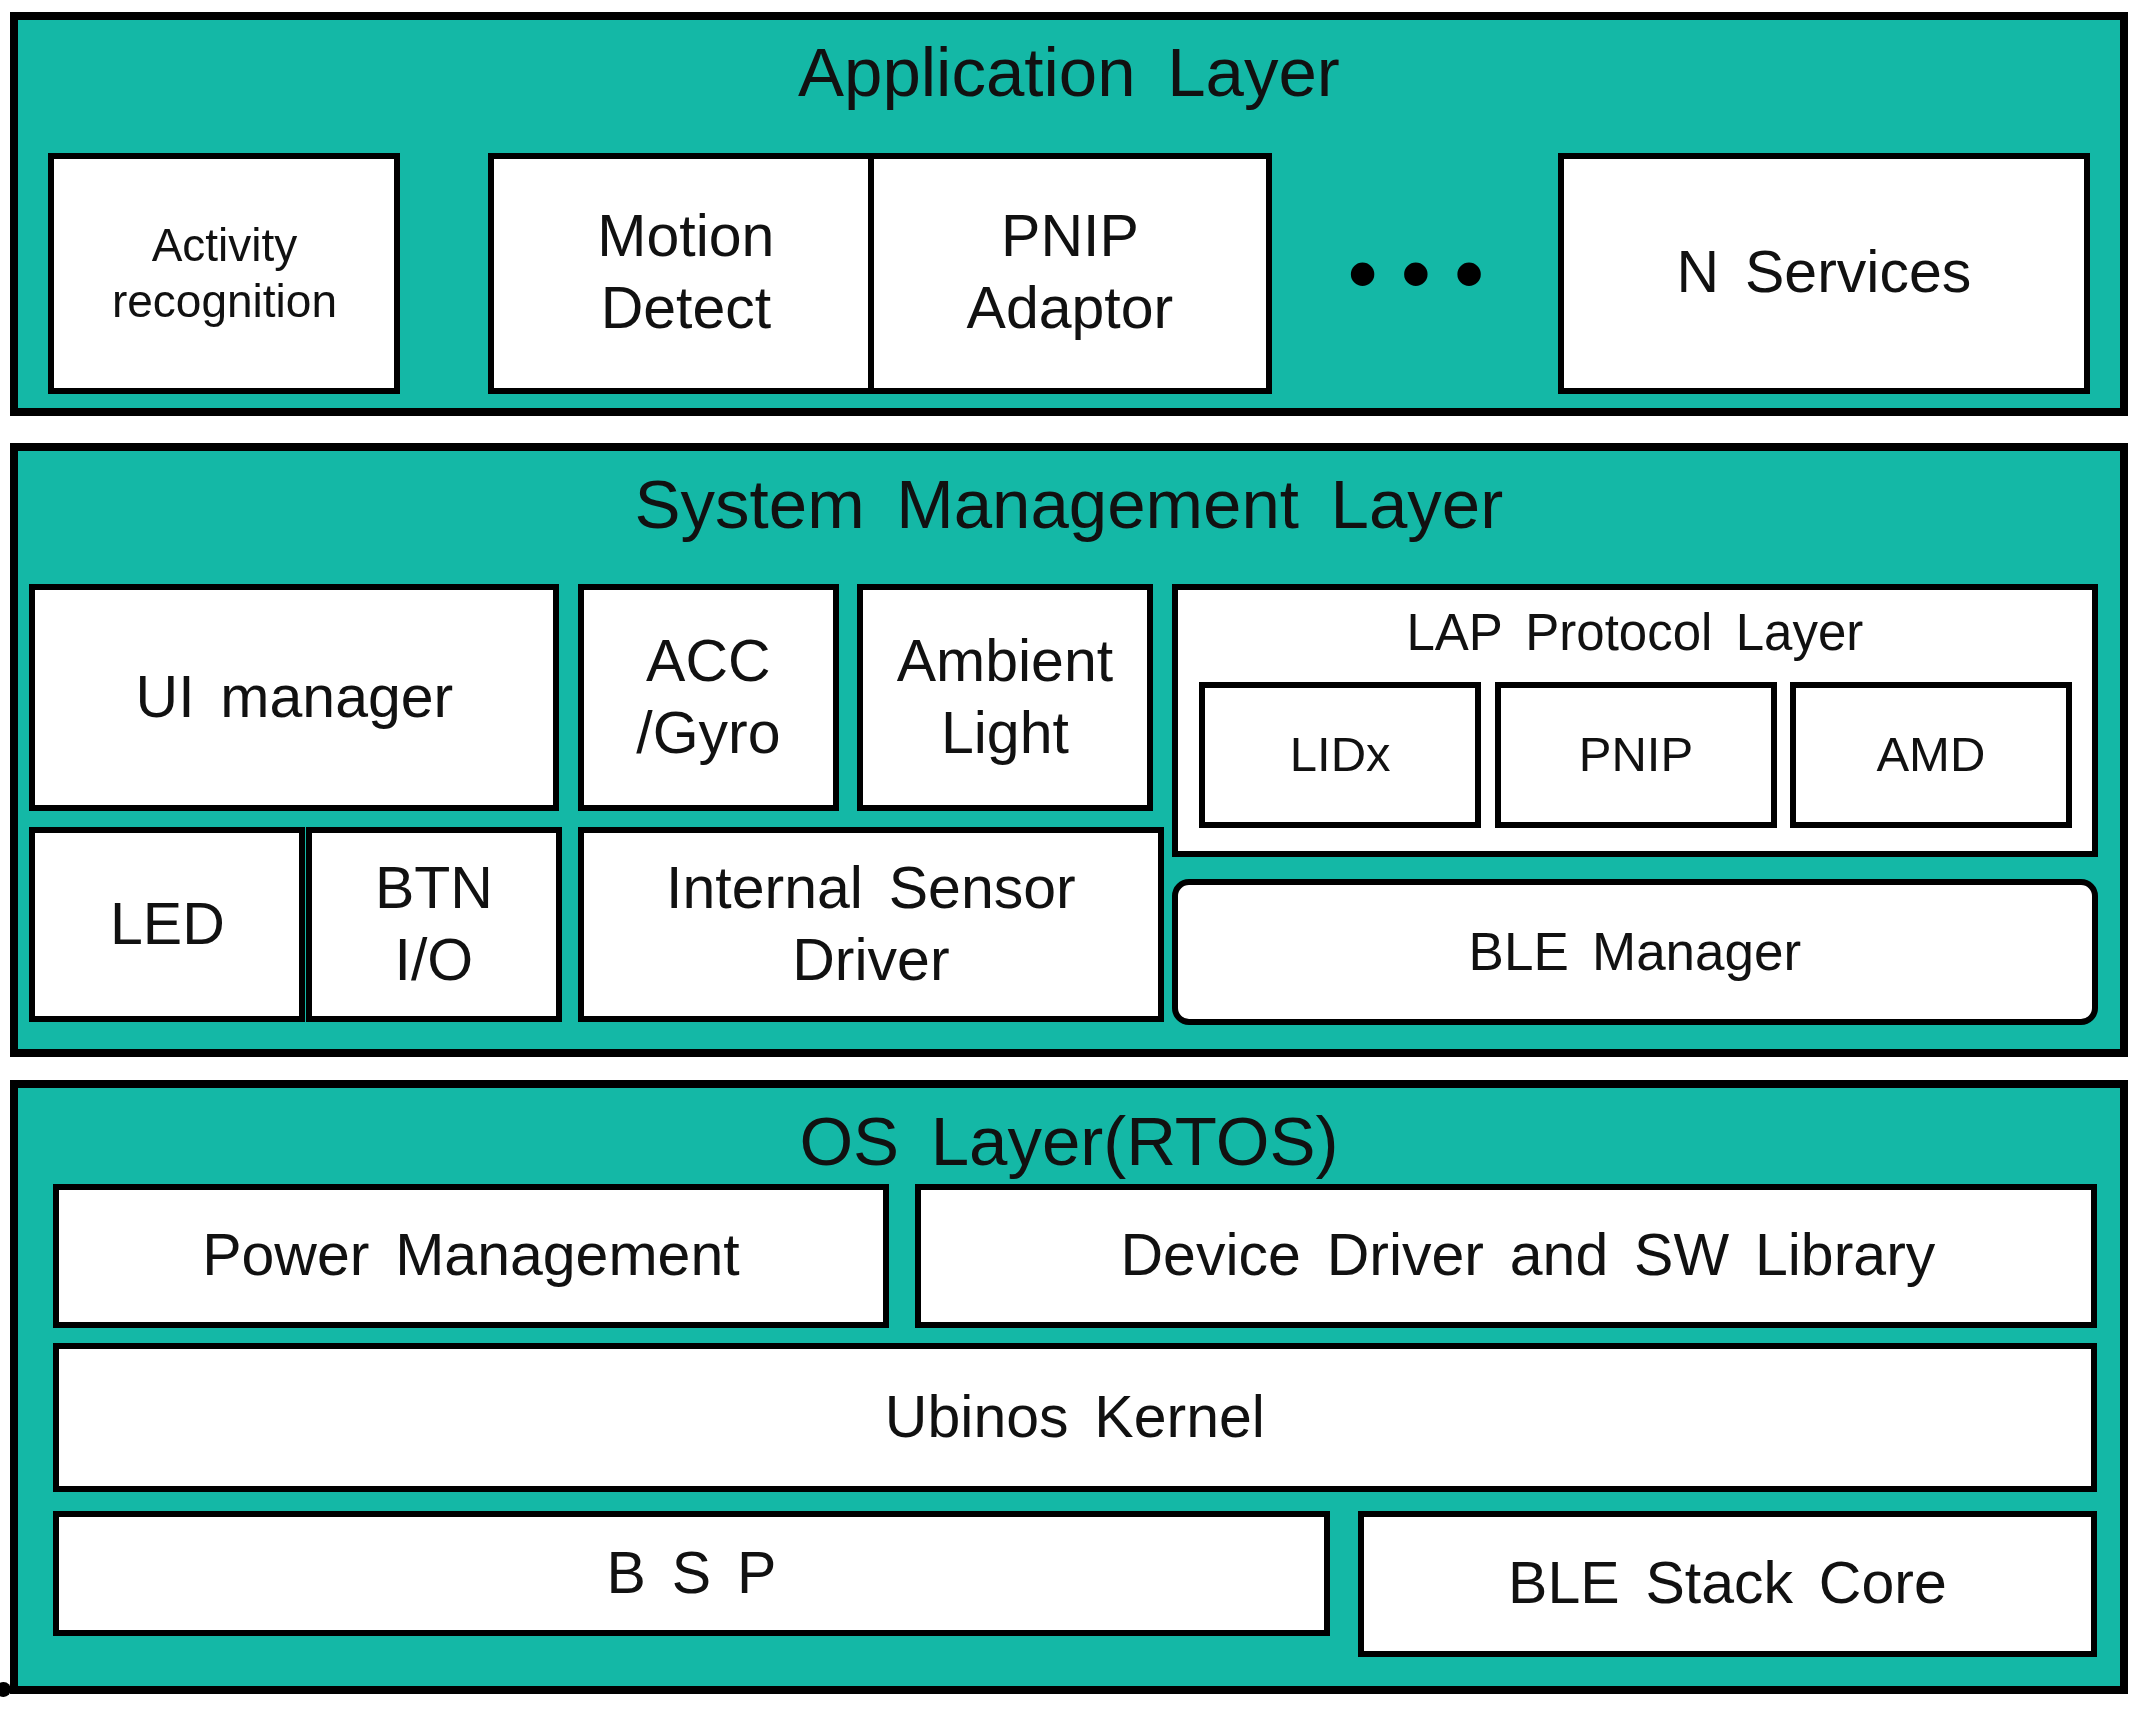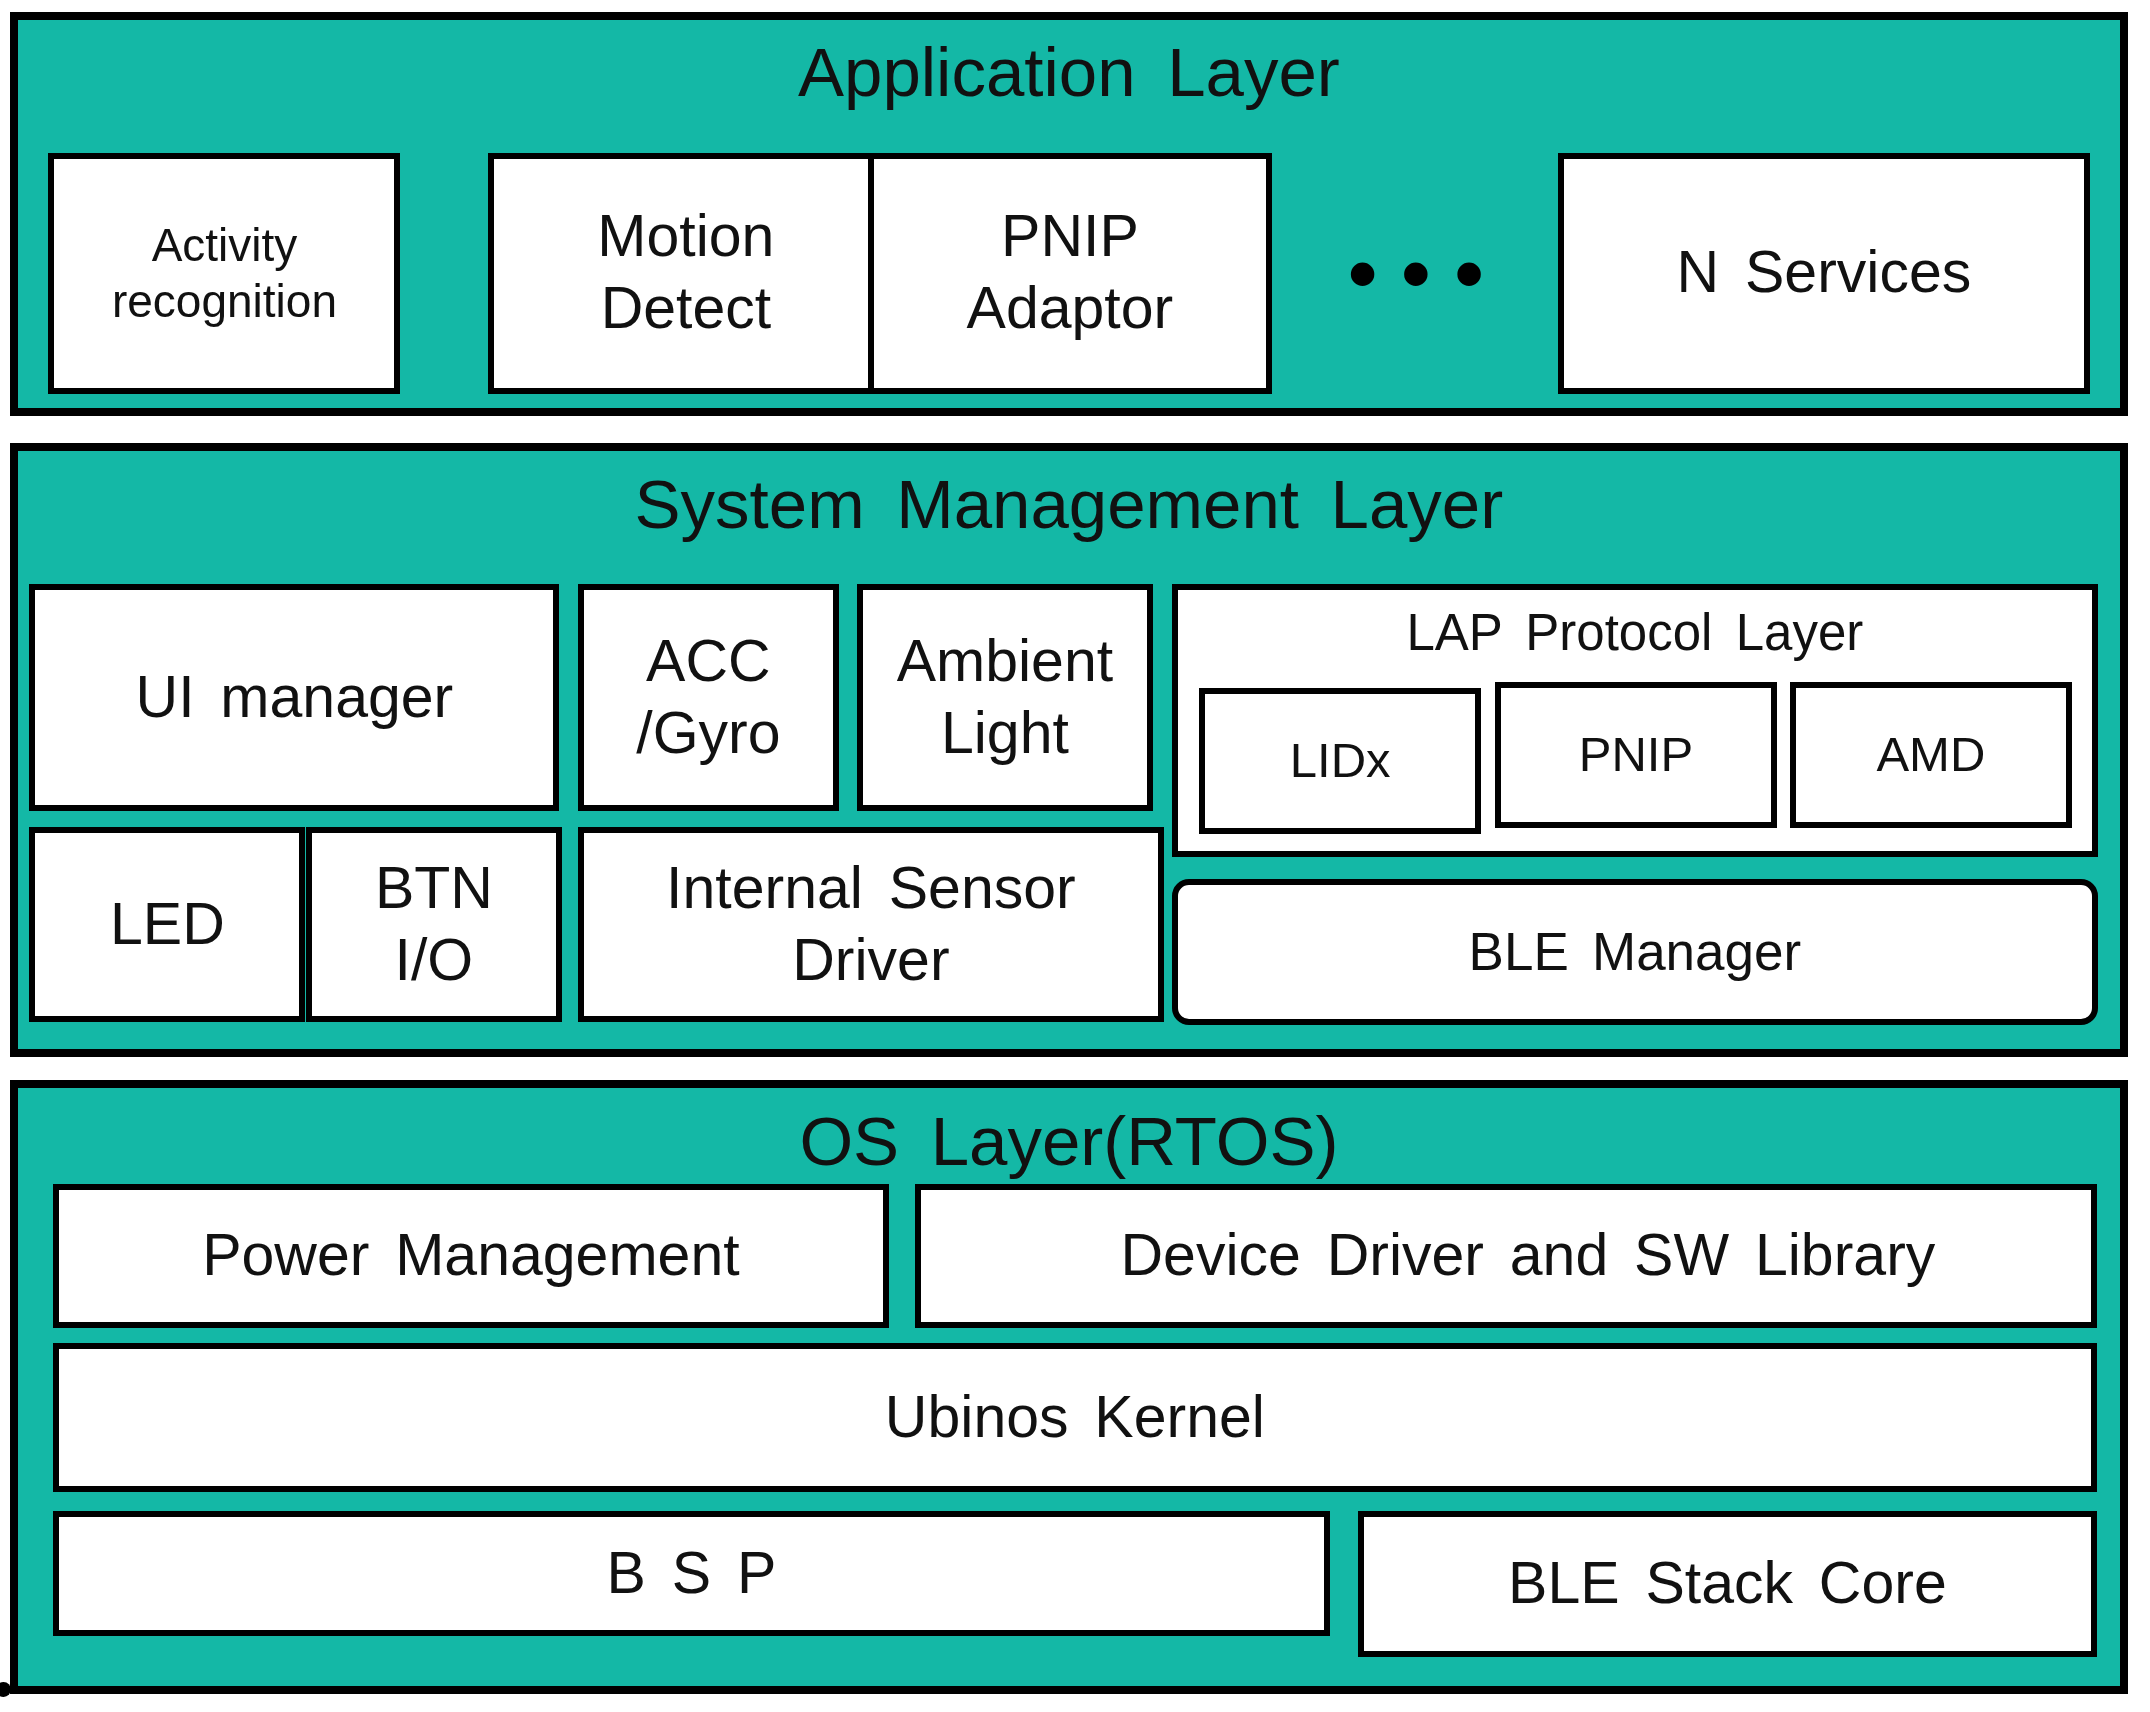--- a/index.html
+++ b/index.html
@@ -88,21 +88,21 @@
 
   #box-lap      { left: 1154px; top: 133px; width: 926px; height: 273px;
                   display: block; }
   .lap-title {
     text-align: center;
     font-size: 51px;
     margin-top: 13px;
     word-spacing: 0.18em;
     color: #111111;
   }
-  #box-lidx { left: 21.3px;  top: 92px; width: 282px; height: 146px; margin-top: 6px; }
+  #box-lidx { left: 21.3px;  top: 92px; width: 282px; height: 146px; }
   #box-pnip { left: 317px; top: 92px; width: 282px; height: 146px; }
   #box-amd  { left: 612px; top: 92px; width: 282px; height: 146px; }
   #box-lap .box .label { font-size: 49px; }
 
   #box-blemgr { left: 1154px; top: 428px; width: 926px; height: 146px; border-radius: 17px; }
   #box-blemgr .label { font-size: 53px; }
 
   
   #box-power  { left: 35px;   top: 96px; width: 836px; height: 144px; }
   #box-devdrv { left: 897px; top: 96px; width: 1182px; height: 144px; padding-left: 44px; }

